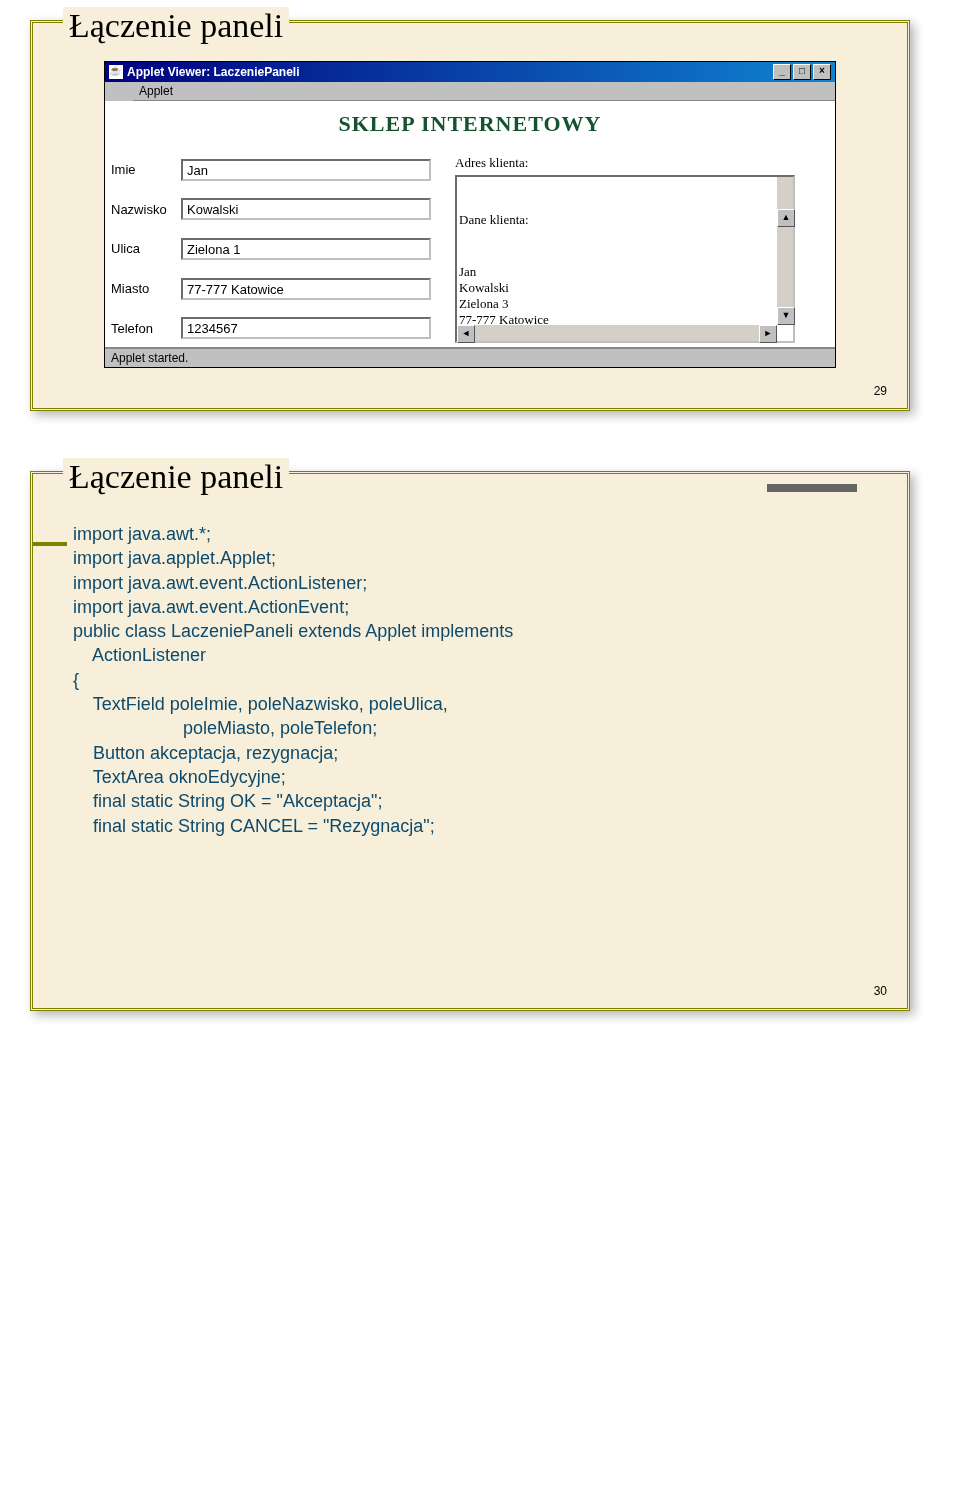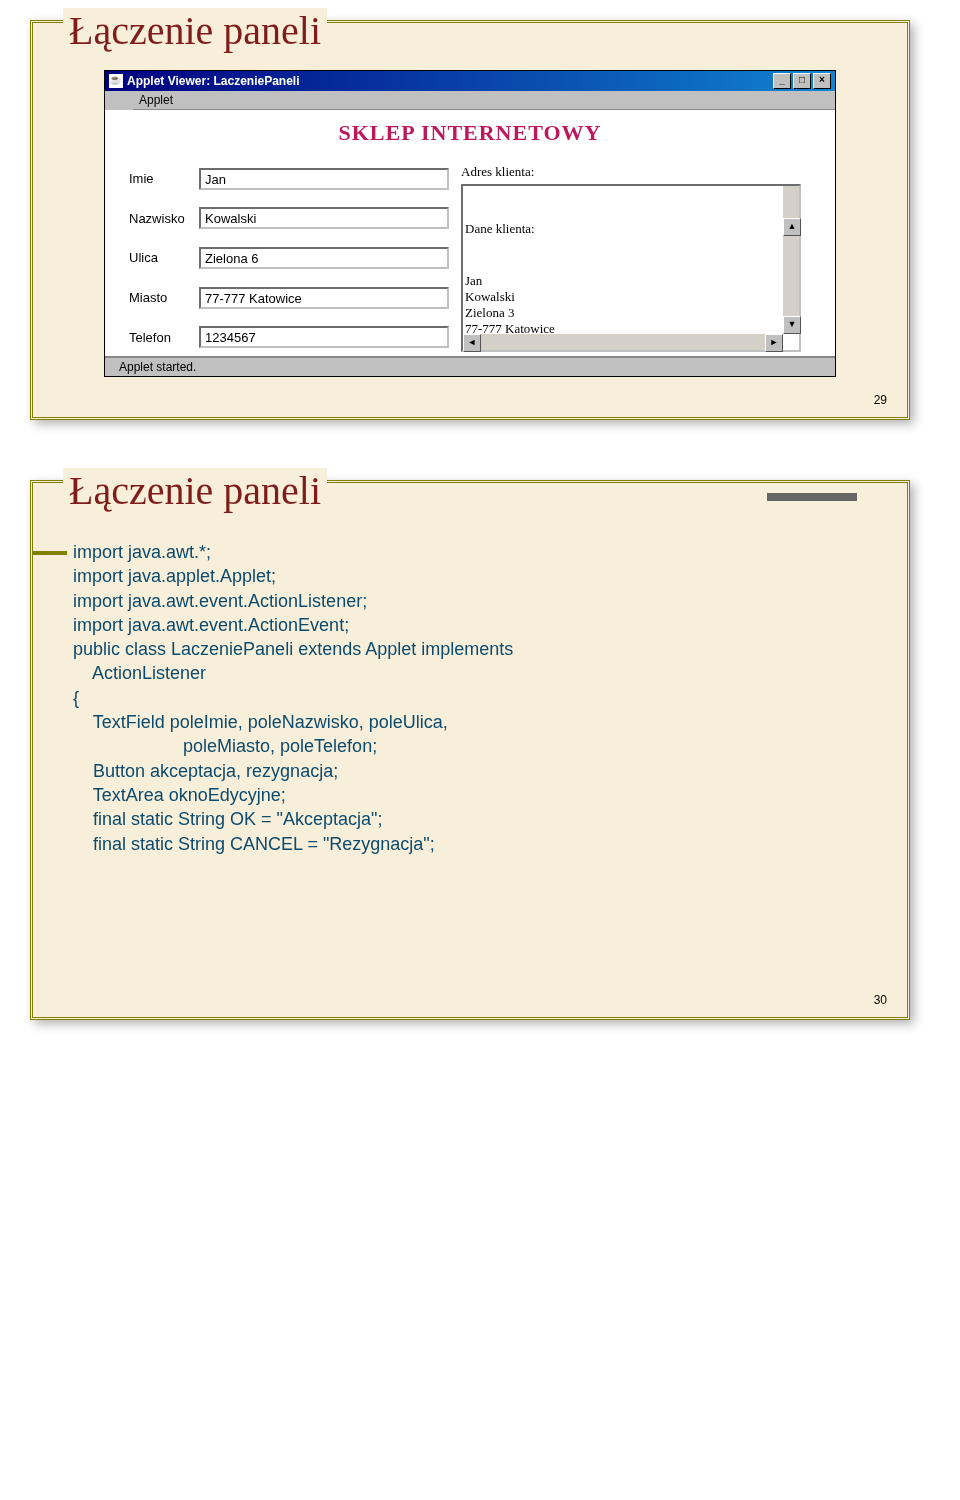--- a/index.html
+++ b/index.html
@@ -23,22 +23,22 @@
     box-sizing: border-box;
     width: 880px;
   }
   .panel-header {
     position: relative;
     top: -16px;
     left: 30px;
   }
   .panel-header .title {
     font-family: "Times New Roman", serif;
-    font-size: 40px;
-    color: #7f1d1d;
+    font-size: 34px;
+    color: #000000;
     background: #f7efd9;
     padding: 0 6px;
   }
   .panel-content {
     padding: 0 30px 0 30px;
   }
   .accent-bar {
     position: absolute;
     top: 10px;
     right: 50px;
@@ -116,31 +116,30 @@
     margin-left: 28px;
   }
   .menubar span { cursor: default; }
   .applet-body {
     background: #fff;
     padding: 4px 6px;
     color: #000;
   }
   .shop-title {
     text-align: center;
-    color: #be185d;
+    color: #14532d;
     font-family: "Times New Roman", serif;
     font-weight: bold;
     font-size: 22px;
     letter-spacing: 1px;
     margin: 6px 0 18px;
   }
   .form-grid {
     display: flex;
-    gap: 12px;
-    margin-left: 18px;
+    gap: 24px;
   }
   .form-left {
     display: grid;
     grid-template-columns: 70px 250px;
     row-gap: 10px;
     align-items: center;
   }
   .form-left label {
     font-size: 13px;
   }
@@ -207,21 +206,21 @@
   .awt-button {
     background: #c0c0c0;
     border: 2px outset #fff;
     padding: 2px 12px;
     font-size: 13px;
     margin: 0 4px;
   }
   .statusbar {
     background: #c0c0c0;
     font-size: 12px;
-    padding: 2px 14px;
+    padding: 2px 6px;
     border-top: 2px solid #888;
   }
 
   
   .code-block {
     font-family: Arial, sans-serif;
     font-size: 18px;
     line-height: 1.35;
     margin-top: 10px;
     margin-left: 10px;
@@ -267,21 +266,21 @@
         </div>
         <div class="applet-body">
           <div class="shop-title">SKLEP INTERNETOWY</div>
           <div class="form-grid">
             <div class="form-left">
               <label>Imie</label>
               <div class="tf">Jan</div>
               <label>Nazwisko</label>
               <div class="tf">Kowalski</div>
               <label>Ulica</label>
-              <div class="tf">Zielona 6</div>
+              <div class="tf">Zielona 1</div>
               <label>Miasto</label>
               <div class="tf">77-777 Katowice</div>
               <label>Telefon</label>
               <div class="tf">1234567</div>
             </div>
             <div class="form-right">
               <div>Adres klienta:</div>
               <div class="textarea">
                 <div style="margin-bottom:4px;">Dane klienta:</div>
                 <div>Jan

